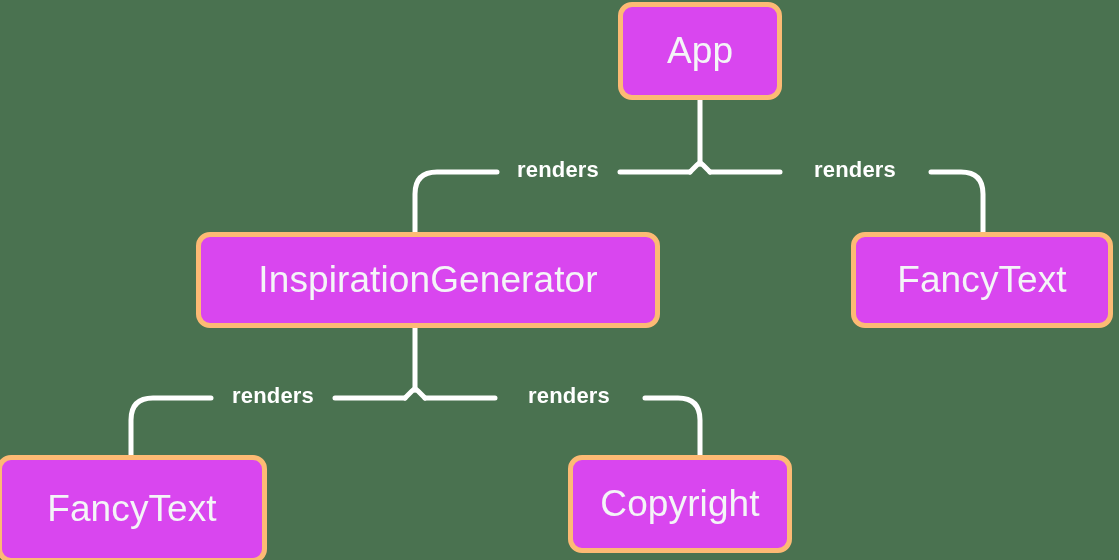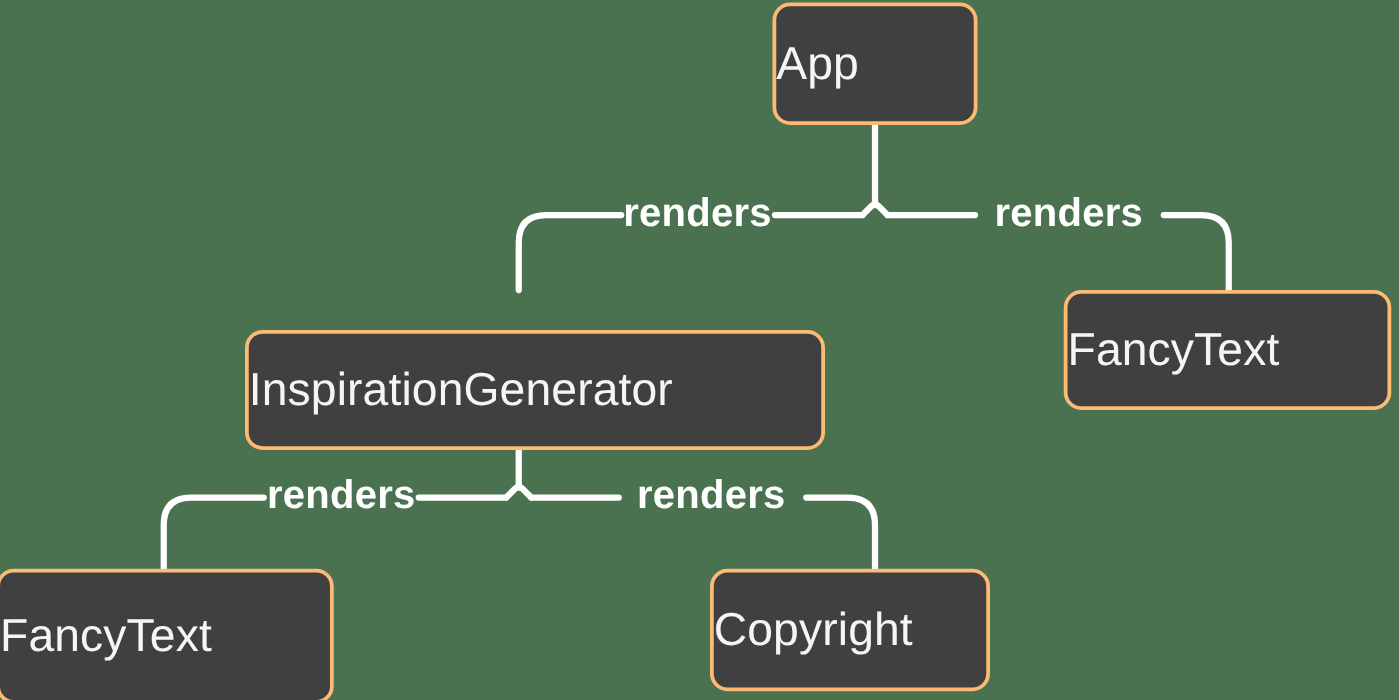--- a/index.html
+++ b/index.html
@@ -21,46 +21,46 @@
   #wires {
     position: absolute;
     left: 0;
     top: 0;
     width: 1119px;
     height: 560px;
     pointer-events: none;
   }
   .node {
     position: absolute;
-    background: #404040;
-    border: 3px solid #fdba74;
+    background: #d946ef;
+    border: 5px solid #fdba74;
     border-radius: 14px;
     box-sizing: border-box;
     display: flex;
     align-items: center;
+    justify-content: center;
     color: #f4f5f7;
     font-size: 37px;
     font-weight: 400;
     letter-spacing: 0.1px;
     white-space: nowrap;
   }
   
   .node-app {
     left: 618px;
     top: 2px;
     width: 164px;
     height: 98px;
   }
   
   .node-inspirationgenerator {
     left: 196px;
     top: 232px;
     width: 464px;
     height: 96px;
-    margin-top: 32px;
   }
   
   .node-fancytext-right {
     left: 851px;
     top: 232px;
     width: 262px;
     height: 96px;
   }
   
   .node-fancytext-bottom {
@@ -72,21 +72,21 @@
   
   .node-copyright {
     left: 568px;
     top: 455px;
     width: 224px;
     height: 98px;
   }
   .edge-label {
     position: absolute;
     color: #ffffff;
-    font-size: 32px;
+    font-size: 22px;
     font-weight: 600;
     letter-spacing: 0.2px;
     white-space: nowrap;
     transform: translate(-50%, -50%);
   }
   .lbl-app-left    { left: 558px; top: 170px; }
   .lbl-app-right   { left: 855px; top: 170px; }
   .lbl-ig-left     { left: 273px; top: 396px; }
   .lbl-ig-right    { left: 569px; top: 396px; }
 </style>

